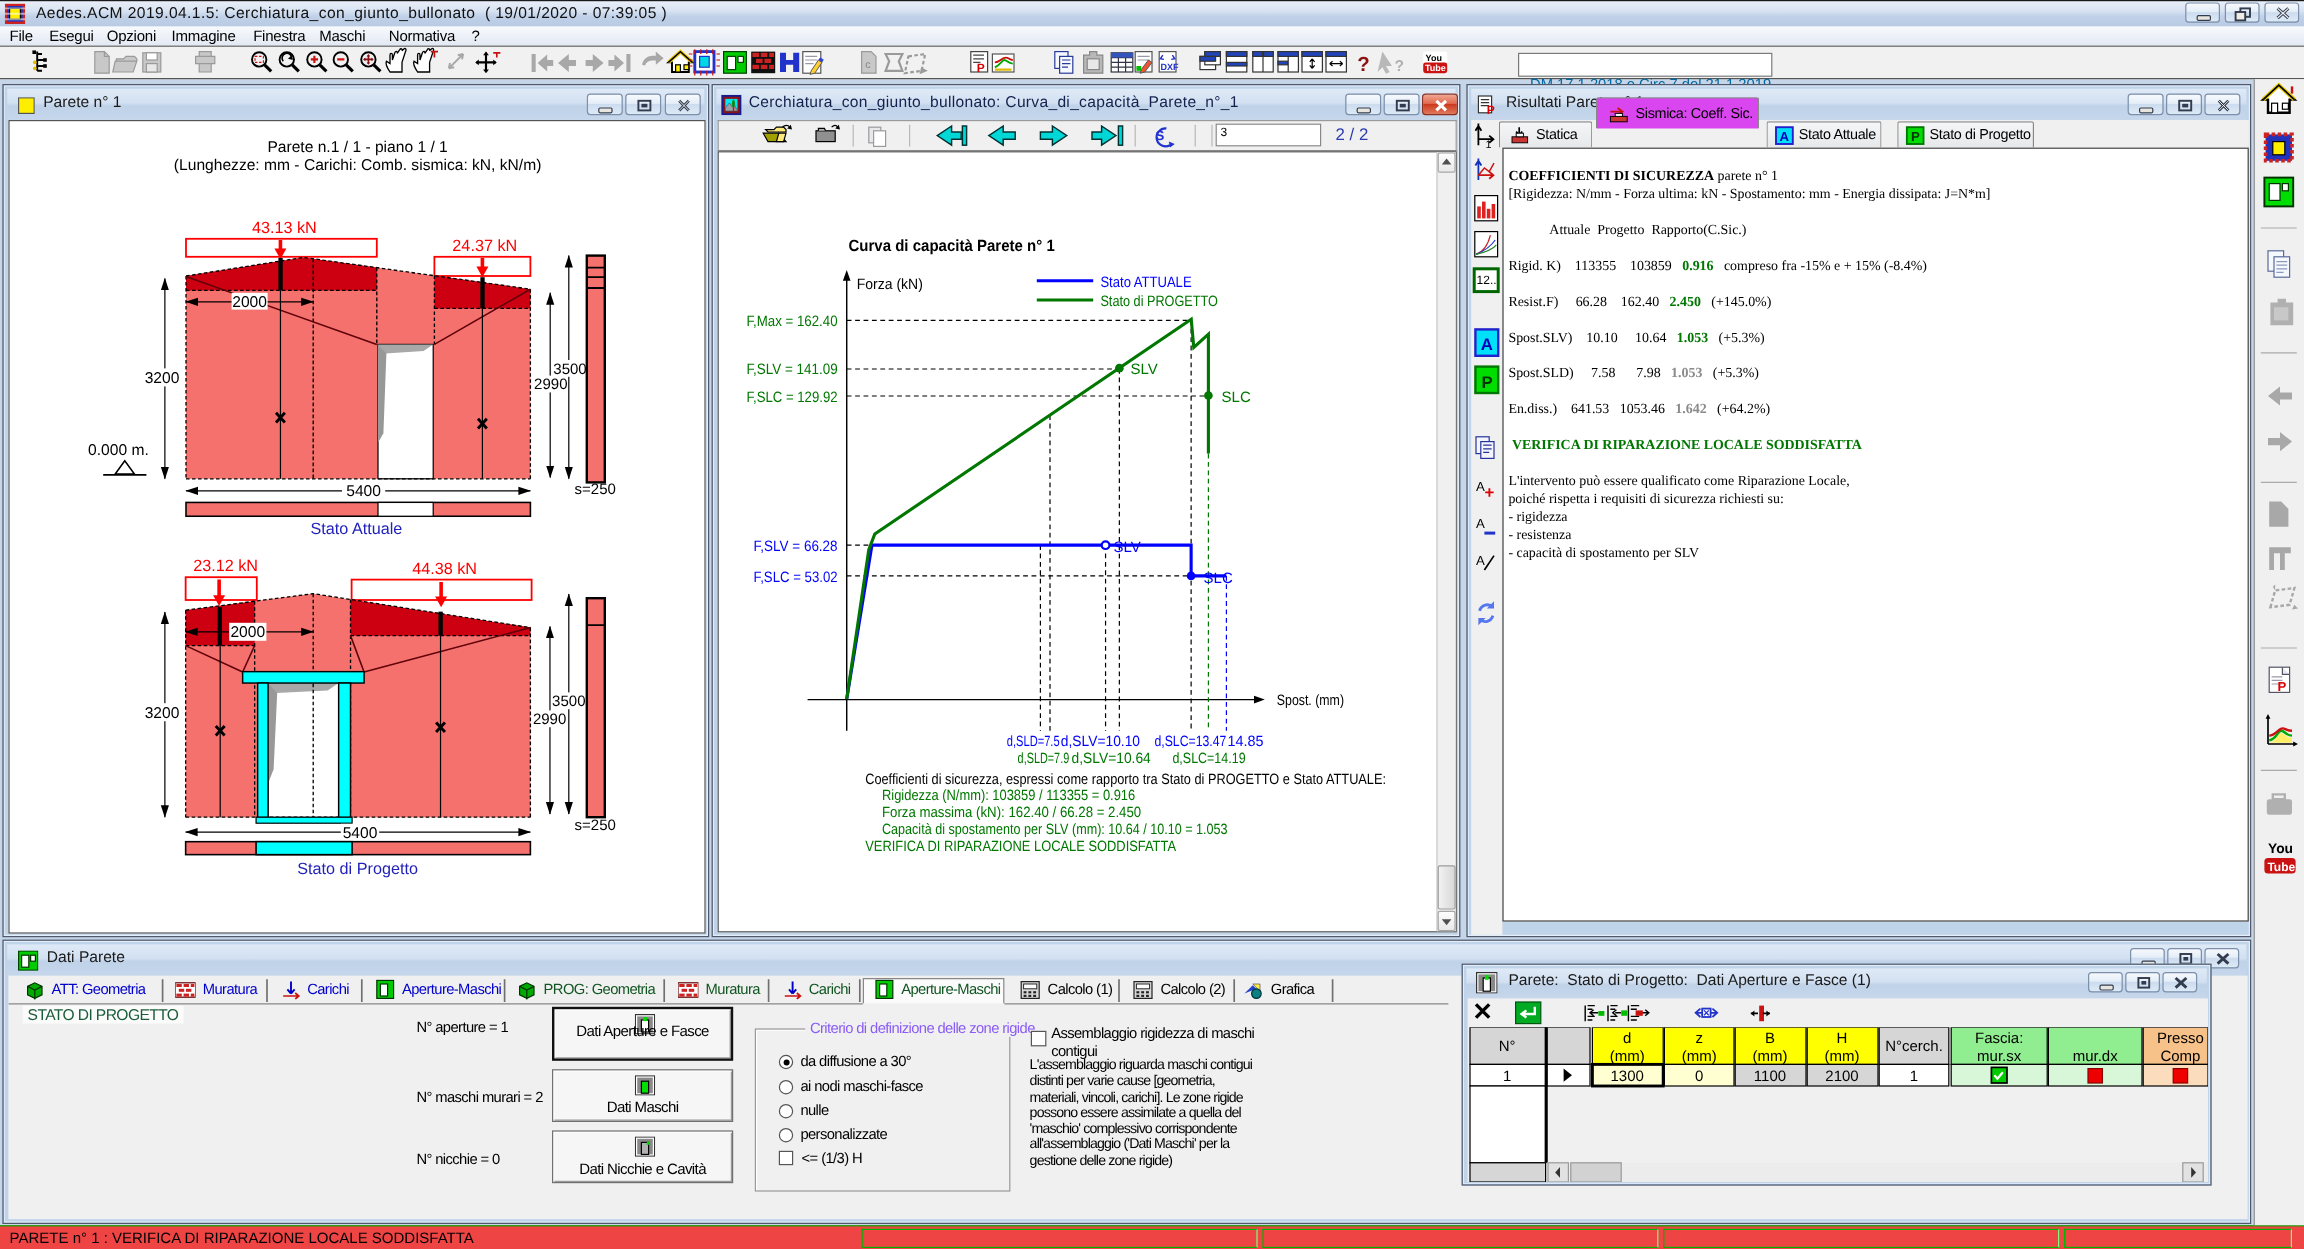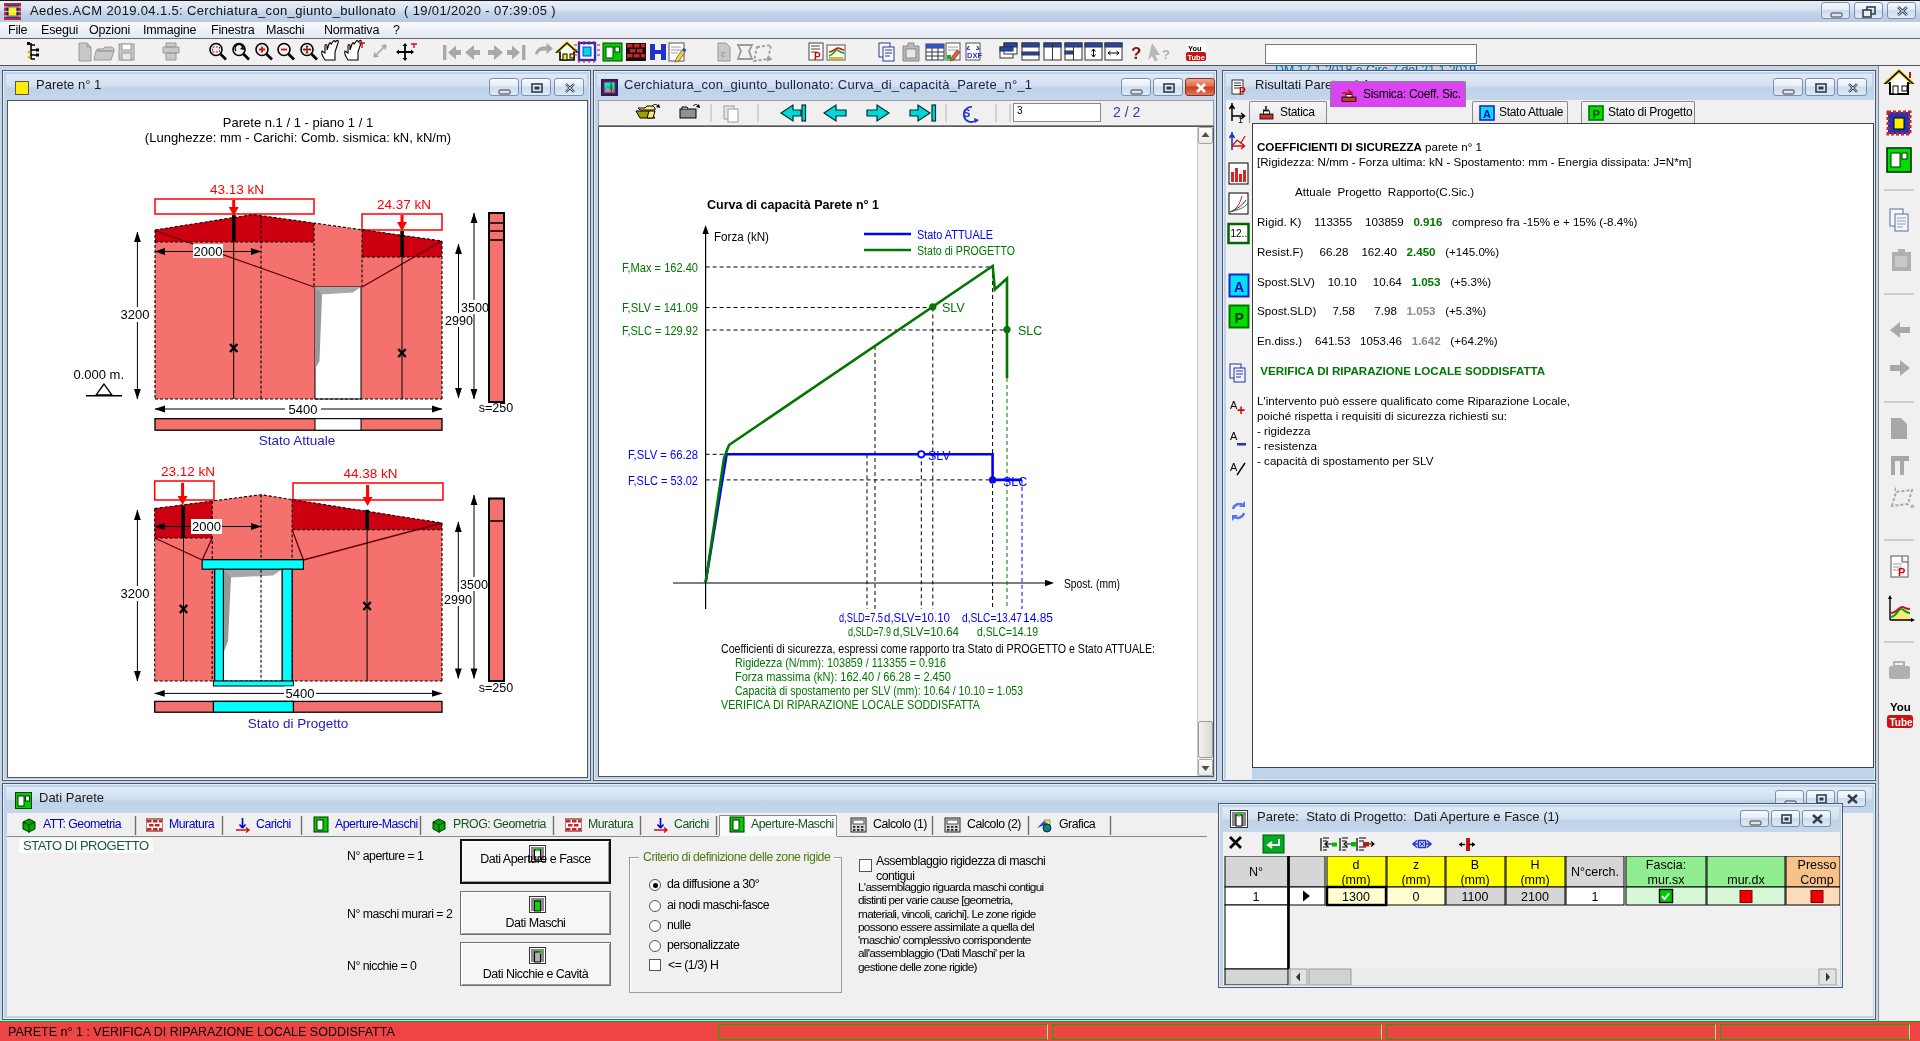--- a/index.html
+++ b/index.html
@@ -720,21 +720,21 @@
     </div>
     <div class="tab" style="left:358px;top:30px;width:114px">
       <svg style="position:absolute;left:6px;top:3px" width="16" height="16">
         <rect x="1" y="1" width="14" height="14" fill="#00dd00" stroke="#007700" stroke-width="1.6"></rect>
         <text x="4.5" y="12.5" font-size="11" font-weight="bold" fill="#003300" font-family="Liberation Sans">P</text>
       </svg>
       <span style="position:absolute;left:26px;top:3px">Stato di Progetto</span>
     </div>
 
     <div class="client" style="left:29px;top:52px;width:622px;height:645px;border-color:#404040"></div>
-    <pre class="abs" id="w3text" style="left:34px;top:69px;font-family:Liberation Sans, sans-serif;font-size:11.6px;line-height:14.95px;color:#000"><b>COEFFICIENTI DI SICUREZZA</b> parete n° 1
+    <pre class="abs" id="w3text" style="left:34px;top:69px;font-family:Liberation Serif, serif;font-size:11.6px;line-height:14.95px;color:#000"><b>COEFFICIENTI DI SICUREZZA</b> parete n° 1
 [Rigidezza: N/mm - Forza ultima: kN - Spostamento: mm - Energia dissipata: J=N*m]
 
             Attuale  Progetto  Rapporto(C.Sic.)
 
 Rigid. K)    113355    103859   <b style="color:#007700">0.916</b>   compreso fra -15% e + 15% (-8.4%)
 
 Resist.F)     66.28    162.40   <b style="color:#007700">2.450</b>   (+145.0%)
 
 Spost.SLV)    10.10     10.64   <b style="color:#007700">1.053</b>   (+5.3%)
 
@@ -905,21 +905,21 @@
         <svg style="position:absolute;left:68px;top:4px" width="17" height="17" viewBox="0 0 17 17">
           <rect x="0.5" y="0.5" width="16" height="16" fill="#fff" stroke="#333"></rect>
           <rect x="2" y="2" width="13" height="13" fill="#8a8a8a"></rect>
           <rect x="5.5" y="5" width="6" height="10" fill="#b0b0b0" stroke="#000"></rect>
           <rect x="10" y="4.5" width="2.5" height="2.5" fill="#00dd00"></rect>
         </svg>
         <span style="position:absolute;left:0;right:0;bottom:4px">Dati Nicchie e Cavità</span>
       </div>
 
       <div style="position:absolute;left:622px;top:44px;width:213px;height:136px;border:1px solid #9a9a9a;box-shadow:inset 1px 1px 0 #fff"></div>
-      <div style="position:absolute;left:632px;top:37px;background:#f0f0f0;padding:0 4px;color:#4d7c0f">Criterio di definizione delle zone rigide</div>
+      <div style="position:absolute;left:664px;top:37px;background:#f0f0f0;padding:0 4px;color:#8b5cf6">Criterio di definizione delle zone rigide</div>
       <div style="position:absolute;left:642px;top:66px;width:12px;height:12px;border-radius:50%;background:#fff;border:1px solid #555"></div>
       <div style="position:absolute;left:645.5px;top:69.5px;width:5px;height:5px;border-radius:50%;background:#000"></div>
       <div style="position:absolute;left:660px;top:64px">da diffusione a 30°</div>
       <div style="position:absolute;left:642px;top:87px;width:12px;height:12px;border-radius:50%;background:#fff;border:1px solid #555"></div>
       <div style="position:absolute;left:660px;top:85px">ai nodi maschi-fasce</div>
       <div style="position:absolute;left:642px;top:107px;width:12px;height:12px;border-radius:50%;background:#fff;border:1px solid #555"></div>
       <div style="position:absolute;left:660px;top:105px">nulle</div>
       <div style="position:absolute;left:642px;top:127px;width:12px;height:12px;border-radius:50%;background:#fff;border:1px solid #555"></div>
       <div style="position:absolute;left:660px;top:125px">personalizzate</div>
       <div style="position:absolute;left:642px;top:146px;width:12px;height:12px;background:#fff;border:1px solid #555"></div>

